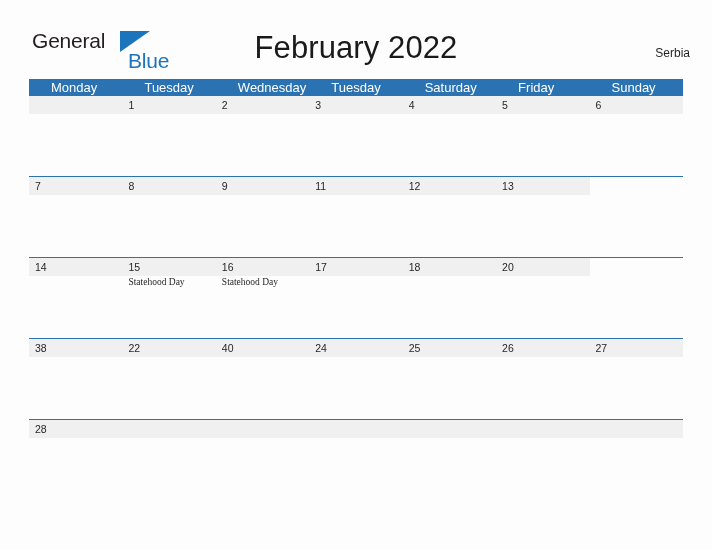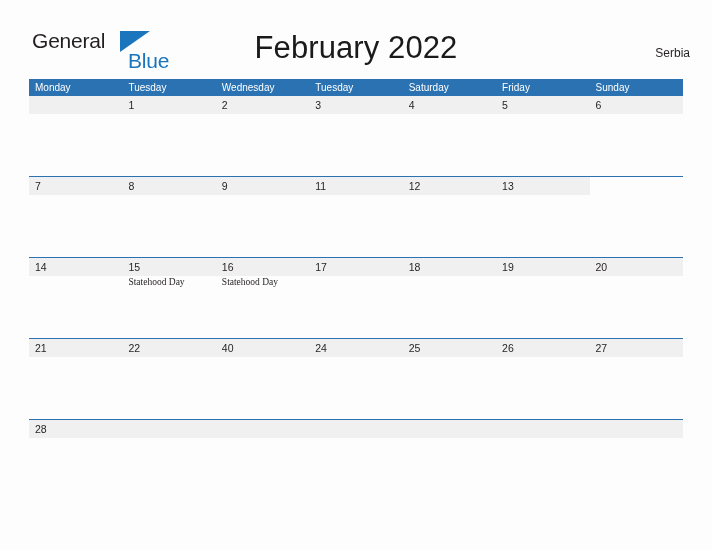--- a/index.html
+++ b/index.html
@@ -97,23 +97,23 @@
   .weekday-header {
     display: flex;
     width: 654px;
     height: 17px;
     background: #2b72b2;
   }
   .weekday-cell {
     width: 93.43px;
     flex: 0 0 93.43px;
     color: #ffffff;
-    font-size: 10px;
+    font-size: 13px;
     line-height: 17px;
-    padding-left: 6px;
+    padding-left: 22px;
     box-sizing: border-box;
     white-space: nowrap;
     overflow: hidden;
   }
 
   .week-row {
     width: 654px;
     border-top: 1.5px solid #2b72b2;
     box-sizing: border-box;
   }
@@ -286,33 +286,29 @@
           <div class="day-cell">
             <div class="day-band"></div>
             <div class="day-num">17</div>
           </div>
           <div class="day-cell">
             <div class="day-band"></div>
             <div class="day-num">18</div>
           </div>
           <div class="day-cell">
             <div class="day-band"></div>
-            <div class="day-num">19</div>
-          </div>
-          <div class="day-cell">
-            <div class="day-band"></div>
             <div class="day-num">20</div>
           </div>
         </div>
       </div>
       <div class="week-row">
         <div class="week-cells">
           <div class="day-cell">
             <div class="day-band"></div>
-            <div class="day-num">21</div>
+            <div class="day-num">38</div>
           </div>
           <div class="day-cell">
             <div class="day-band"></div>
             <div class="day-num">22</div>
           </div>
           <div class="day-cell">
             <div class="day-band"></div>
             <div class="day-num">40</div>
           </div>
           <div class="day-cell">

